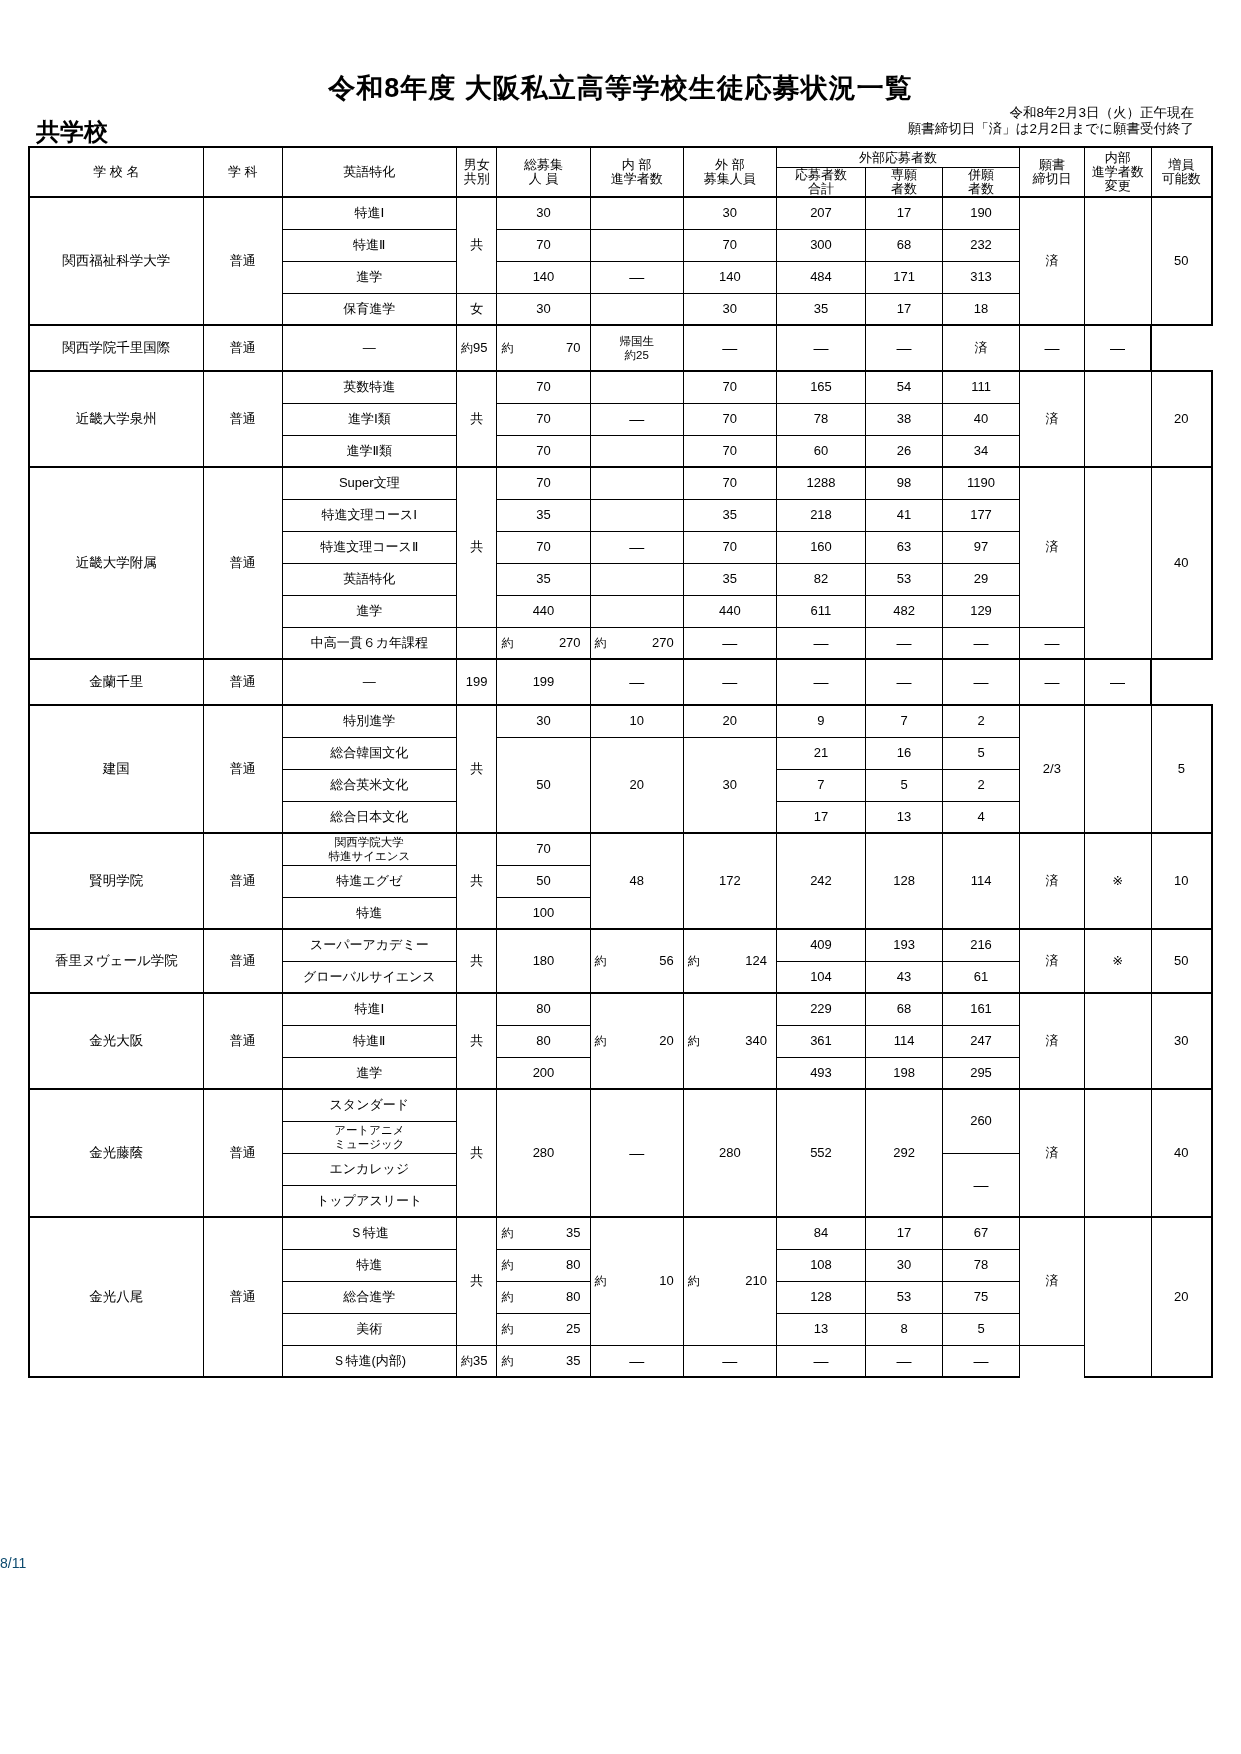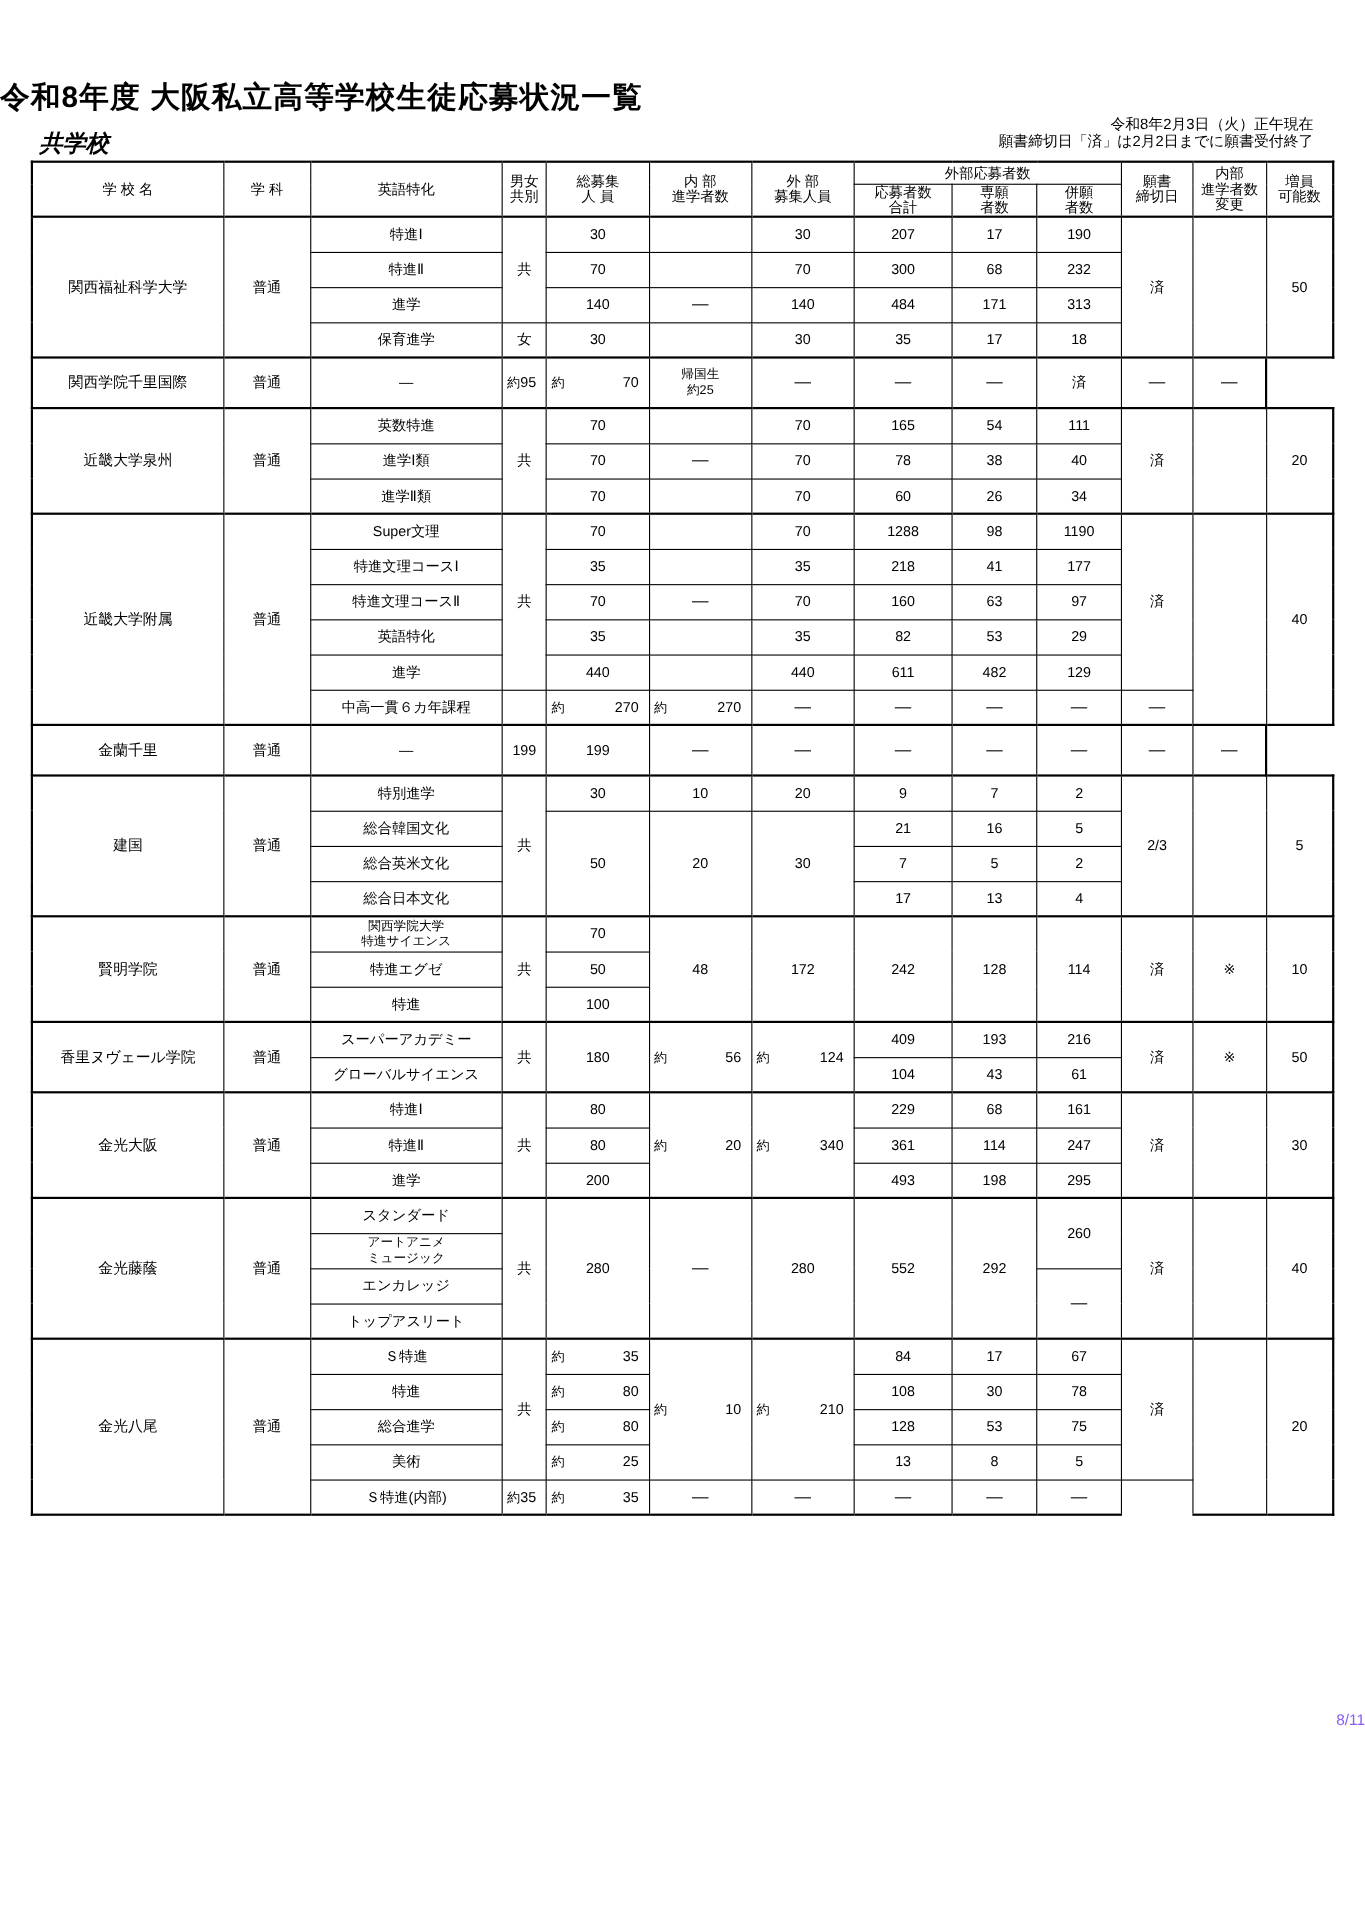--- a/index.html
+++ b/index.html
@@ -5,20 +5,21 @@
   html,body{margin:0;padding:0;background:#ffffff;}
   body{
     width:1241px;height:1754px;
     font-family:"Liberation Sans","DejaVu Sans",sans-serif;
     color:#000;
     -webkit-font-smoothing:none;
   }
   .page{position:relative;width:1241px;height:1754px;box-sizing:border-box;padding:0;}
 
   .title{
+    text-align:center;
     font-size:27px;
     font-weight:bold;
     letter-spacing:1px;
     margin:0;
     padding-top:70px;
     font-family:"Liberation Sans","DejaVu Sans",sans-serif;
   }
 
   .meta{
     position:absolute;
@@ -27,23 +28,22 @@
     text-align:right;
     font-size:13.5px;
     line-height:16px;
     white-space:nowrap;
   }
 
   .subhead{
     position:absolute;
     left:36px;
     top:116px;
-    font-size:21px;
+    font-size:24px;
     font-weight:bold;
-    font-style:italic;
   }
 
   table.grid{
     position:absolute;
     left:28px;
     top:146px;
     width:1185px;
     border-collapse:collapse;
     table-layout:fixed;
     font-size:13px;
@@ -73,23 +73,23 @@
   
   .appx{position:relative;}
   .appx .a{position:absolute;left:4px;top:50%;transform:translateY(-50%);font-size:12px;}
   .appx .v{display:block;text-align:right;padding-right:6px;}
 
   .dash{font-size:15px;line-height:14px;}
   .footer{
     position:absolute;
     left:0;right:0;
     top:1555px;
-    text-align:right;
+    text-align:left;
     font-size:14px;
-    color:#8b5cf6;
+    color:#0c4a6e;
   }
   .two-line{font-size:11.5px;line-height:13px;}
 </style>
 </head>
 <body>
 
 <div class="page">
 
   <div class="title">令和8年度  大阪私立高等学校生徒応募状況一覧</div>
 

